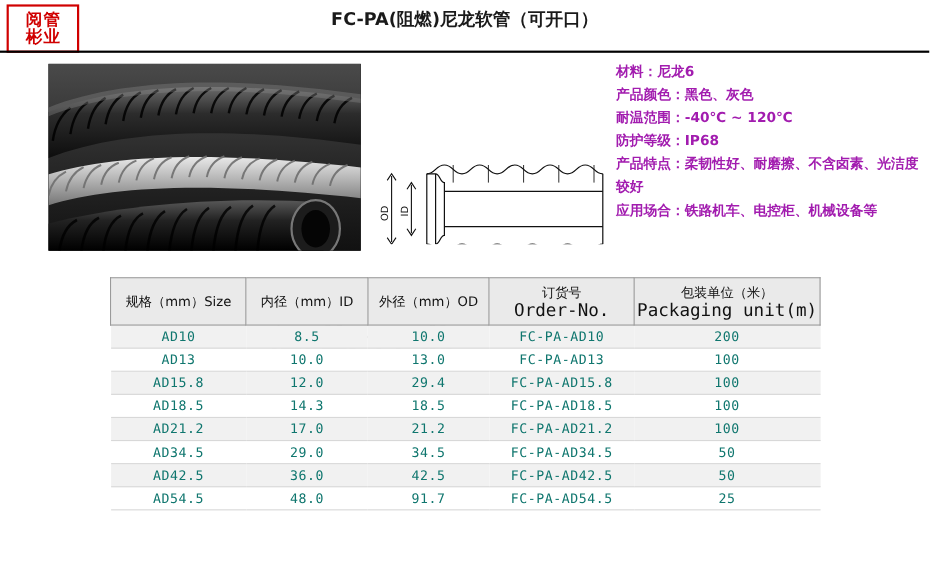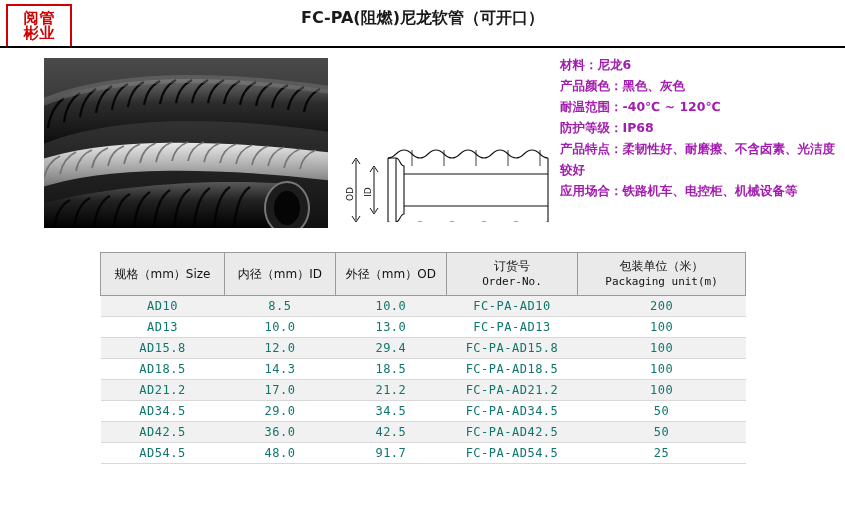--- a/index.html
+++ b/index.html
@@ -127,21 +127,21 @@
     background: #eaeaea;
     font-family: "DejaVu Sans", sans-serif;
     font-size: 12px;
     font-weight: normal;
     padding: 5px 2px;
     line-height: 16px;
     color: #111;
   }
   th .sub {
     font-family: "DejaVu Sans Mono", monospace;
-    font-size: 11px;
+    font-size: 16px;
   }
   td {
     border: 0;
     border-bottom: 1px solid #d8d8d8;
     font-size: 12px;
     text-align: center;
     padding: 3px 2px;
     color: #0f766e;
     letter-spacing: 0.5px;
   }

